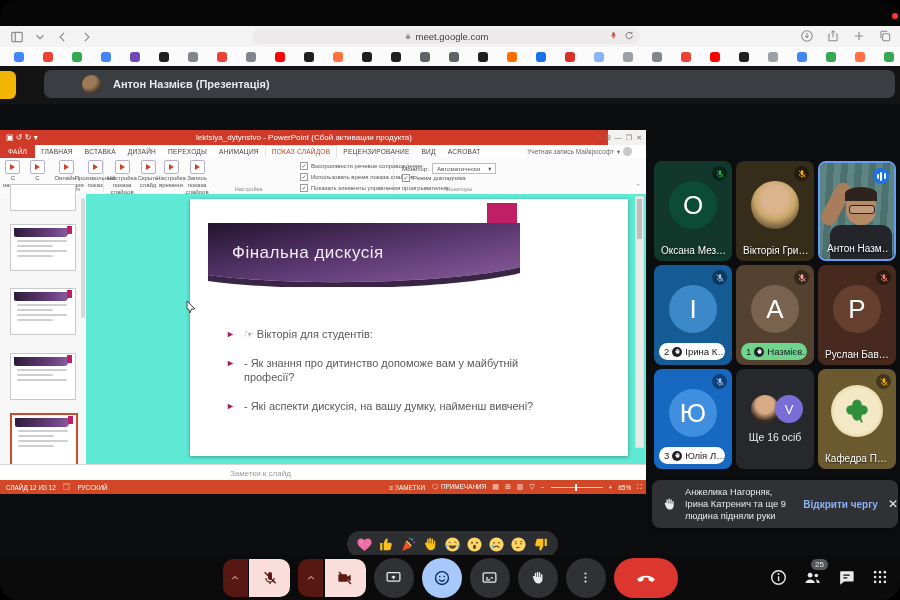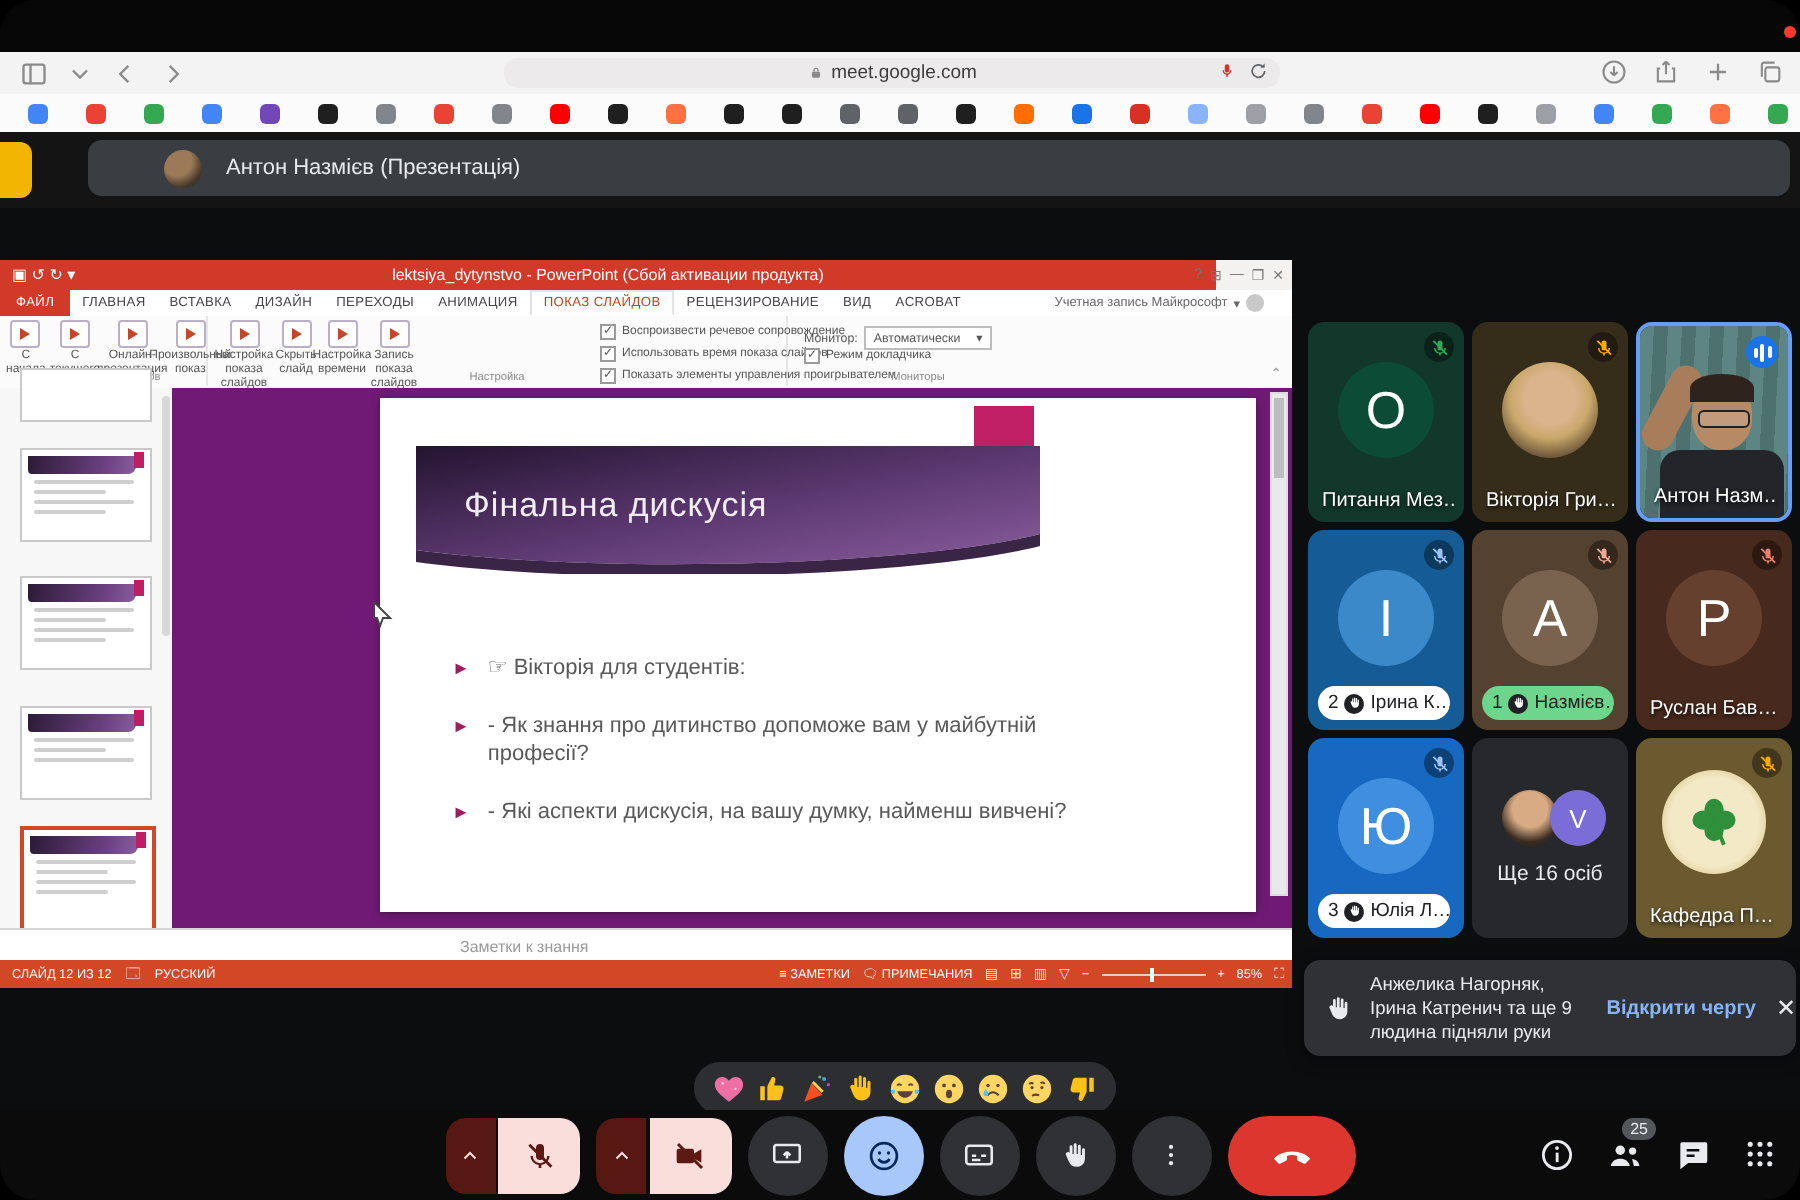--- a/index.html
+++ b/index.html
@@ -22,21 +22,21 @@
              display:flex;align-items:center;}
   .bm-row{display:flex;align-items:center;gap:19px;margin-left:14px;}
   .bm-dot{width:10px;height:10px;border-radius:3px;flex:none;}
   
   .presenterbar{left:0;top:66px;width:900px;height:38px;background:#141414;}
   .yellow-tab{left:0;top:5px;width:16px;height:28px;background:#f2b602;border-radius:0 6px 6px 0;}
   .presenter-pill{left:44px;top:4px;width:851px;height:28px;background:#3a3d41;border-radius:7px;
                   display:flex;align-items:center;gap:12px;padding-left:38px;box-sizing:border-box;}
   .presenter-avatar{width:19px;height:19px;border-radius:50%;
                     background:radial-gradient(circle at 35% 30%,#9c7a58 0 40%,#4a3a2c 70%,#23201c);}
-  .presenter-name{font-size:11px;color:#e8eaed;}
+  .presenter-name{font-size:11px;color:#e8eaed;font-weight:bold;}
   .stage{left:0;top:104px;width:900px;height:451px;background:#0c0d0e;}
   
   .ppt{left:0;top:130px;width:646px;height:364px;background:#fff;font-family:"Liberation Sans",sans-serif;}
   .ppt-title{position:absolute;left:0;top:0;width:608px;height:15px;background:#d13a28;display:flex;align-items:center;}
   .qat{display:flex;gap:5px;margin-left:6px;color:#fff;font-size:8px;}
   .ppt-title-text{position:absolute;left:0;right:0;text-align:center;font-size:8px;color:#fff;white-space:nowrap;}
   .ppt-winctl{position:absolute;left:608px;top:0;width:38px;height:15px;background:#f3f2f1;display:flex;align-items:center;
               justify-content:flex-end;gap:4px;padding-right:4px;box-sizing:border-box;color:#777;font-size:7px;}
   .ppt-tabs{position:absolute;left:0;top:15px;width:646px;height:13px;background:#fff;border-bottom:1px solid #e4e4e4;
             display:flex;align-items:stretch;font-size:6.6px;color:#444;}
@@ -64,21 +64,21 @@
   .ppt-body{position:absolute;left:0;top:64px;width:646px;height:270px;background:#d9d9d9;}
   .thumbs{position:absolute;left:0;top:0;width:86px;height:270px;background:#f7f7f7;border-right:1px solid #d2d2d2;}
   .thumb{position:absolute;left:10px;width:64px;background:#fff;border:1px solid #c9c9c9;}
   .thumb.sel{border:2px solid #d24726;}
   .mini-banner{position:relative;margin:3px 7px 2px 3px;height:9px;border-radius:0 0 4px 2px;
                background:linear-gradient(100deg,#2c1b38,#6a4080 70%,#8a5d9e);}
   .mini-banner i{position:absolute;right:-4px;top:-2px;width:5px;height:8px;background:#bf1e66;}
   .mini-line{height:2px;background:#cfcfcf;margin:3px 8px 0 6px;border-radius:1px;}
   .mini-line.s{margin-right:22px;}
   .thumb-scroll{position:absolute;right:1px;top:4px;width:4px;height:120px;background:#d8d8d8;border-radius:2px;}
-  .canvas{position:absolute;left:86px;top:0;width:560px;height:270px;background:#701a75;}
+  .canvas{position:absolute;left:86px;top:0;width:560px;height:270px;background:#5eead4;}
   .slide{position:absolute;left:104px;top:5px;width:438px;height:257px;background:#fff;
          box-shadow:0 1px 4px rgba(0,0,0,.35);}
   .sl-accent{position:absolute;left:297px;top:4px;width:30px;height:43px;background:#c01f66;}
   .sl-banner{position:absolute;left:18px;top:24px;width:312px;height:64px;}
   .sl-title{position:absolute;left:42px;top:44px;font-size:17px;letter-spacing:.5px;color:#f2ecf6;}
   .sl-bullets{position:absolute;left:36px;top:128px;width:330px;font-size:11px;color:#595959;line-height:14px;}
   .sl-bullet{display:flex;gap:9px;margin-bottom:15px;}
   .sl-bullet .mk{color:#a21b5e;font-size:9px;line-height:14px;flex:none;}
   .canvas-scroll{position:absolute;right:2px;top:2px;width:7px;height:250px;background:#e9e9e9;border:1px solid #dcdcdc;}
   .canvas-scroll i{display:block;margin:2px auto;width:5px;height:40px;background:#bdbdbd;}
@@ -431,21 +431,21 @@
               </div>
           </div>
         </div>
         <div class="canvas-scroll">
             <i></i>
           </div>
       </div>
     </div>
 
     <div class="ppt-notes">
-      <span style="margin-left:230px;">Заметки к знання</span>
+      <span style="margin-left:230px;">Заметки к слайд</span>
     </div>
 
     <div class="ppt-status">
       <span class="st-left">
         <span>СЛАЙД 12 ИЗ 12</span>
         <span class="st-ic">🗔</span>
         <span>РУССКИЙ</span>
       </span>
       <span class="st-right">
         <span>≡ <span>ЗАМЕТКИ</span></span>
@@ -471,21 +471,21 @@
 
   <div class="abs tile" style="left: 654px; top: 161px; background: rgb(17, 56, 42);">
     <span class="ltr" style="background: rgb(12, 75, 54);">O</span>
     <span class="mic" style="color: rgb(52, 168, 83);">
         <svg viewBox="0 0 24 24" fill="currentColor">
           <path d="M12 15a3 3 0 0 0 3-3V6a3 3 0 1 0-6 0v6a3 3 0 0 0 3 3z"></path>
           <path d="M17.4 12a5.4 5.4 0 0 1-10.8 0H4.8a7.2 7.2 0 0 0 6.2 6.8V21h2v-2.2a7.2 7.2 0 0 0 6.2-6.8z"></path>
           <path d="M4 3.5L20.5 20" stroke="currentColor" stroke-width="2.2" fill="none"></path>
         </svg>
       </span>
-    <span class="nm">Питання Мез…</span>
+    <span class="nm">Оксана Мез…</span>
   </div>
   <div class="abs tile" style="left: 736px; top: 161px; background: rgb(54, 44, 26);">
     <span class="ltr" style="background:radial-gradient(circle at 50% 38%,#dbb38c 0 34%,#c9a86a 52%,#6b5538 78%,#463724);"></span>
     <span class="mic" style="color: rgb(249, 171, 0);">
         <svg viewBox="0 0 24 24" fill="currentColor">
           <path d="M12 15a3 3 0 0 0 3-3V6a3 3 0 1 0-6 0v6a3 3 0 0 0 3 3z"></path>
           <path d="M17.4 12a5.4 5.4 0 0 1-10.8 0H4.8a7.2 7.2 0 0 0 6.2 6.8V21h2v-2.2a7.2 7.2 0 0 0 6.2-6.8z"></path>
           <path d="M4 3.5L20.5 20" stroke="currentColor" stroke-width="2.2" fill="none"></path>
         </svg>
       </span>

